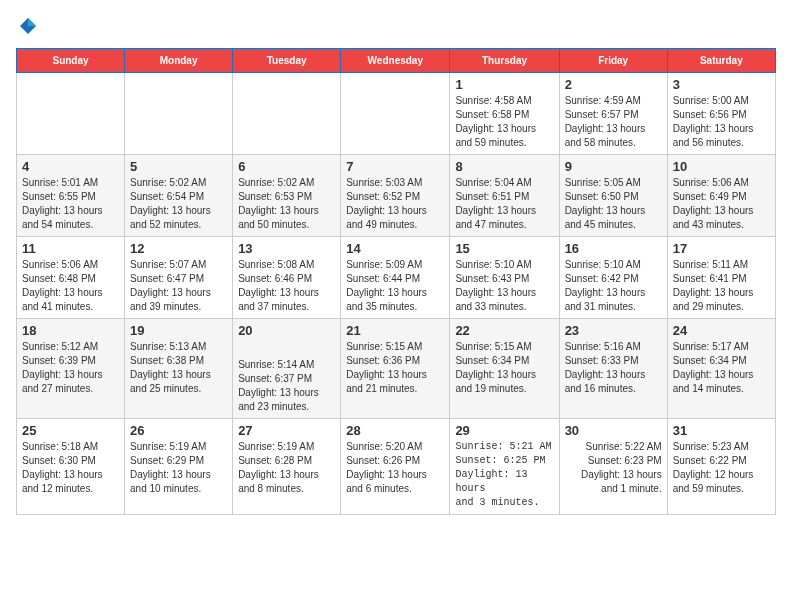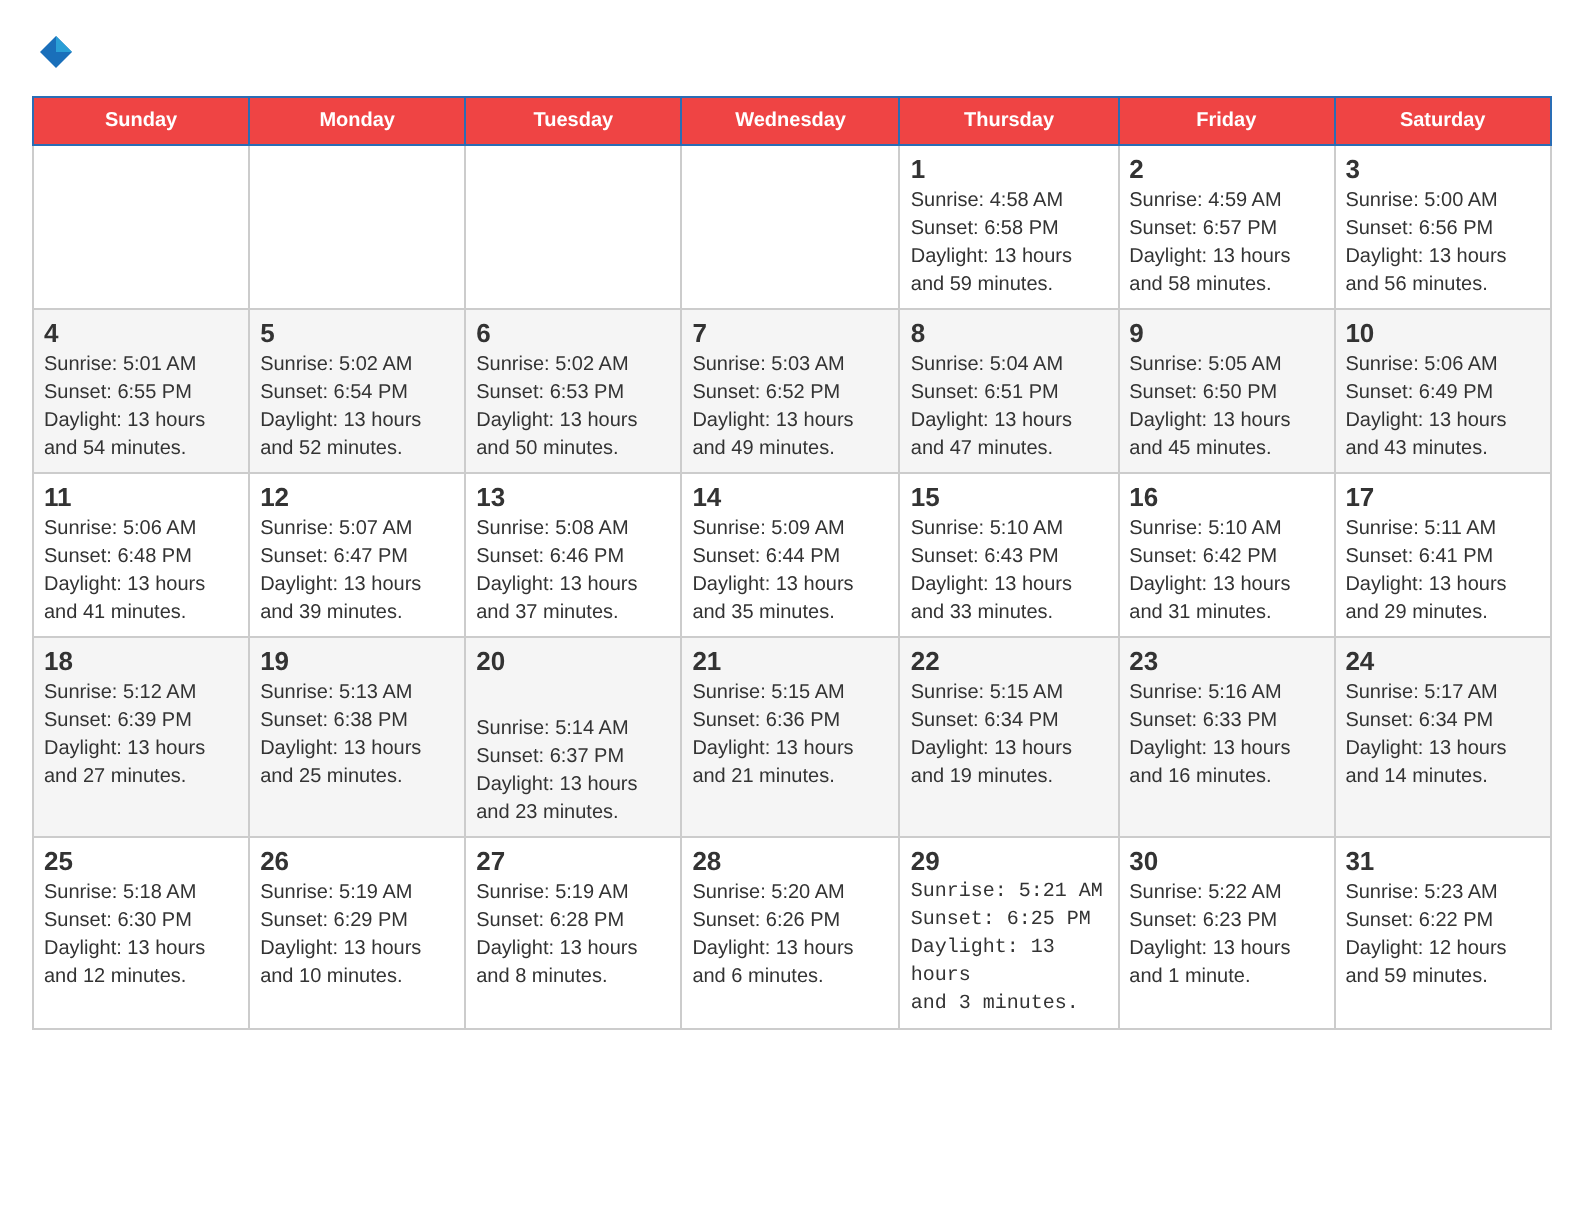--- a/index.html
+++ b/index.html
@@ -267,21 +267,21 @@
           </td>
           <td>
             <div class="day-num">29</div>
             <div class="day-info" style="white-space: pre-line; font-family: Liberation Mono, monospace;">Sunrise: 5:21 AM
 Sunset: 6:25 PM
 Daylight: 13 hours
 and 3 minutes.</div>
           </td>
           <td>
             <div class="day-num">30</div>
-            <div class="day-info" style="white-space: pre-line;">Sunrise: 5:22 AM
+            <div class="day-info" style="white-space: pre-line; text-align: right;">Sunrise: 5:22 AM
 Sunset: 6:23 PM
 Daylight: 13 hours
 and 1 minute.</div>
           </td>
           <td>
             <div class="day-num">31</div>
             <div class="day-info" style="white-space: pre-line;">Sunrise: 5:23 AM
 Sunset: 6:22 PM
 Daylight: 12 hours
 and 59 minutes.</div>

